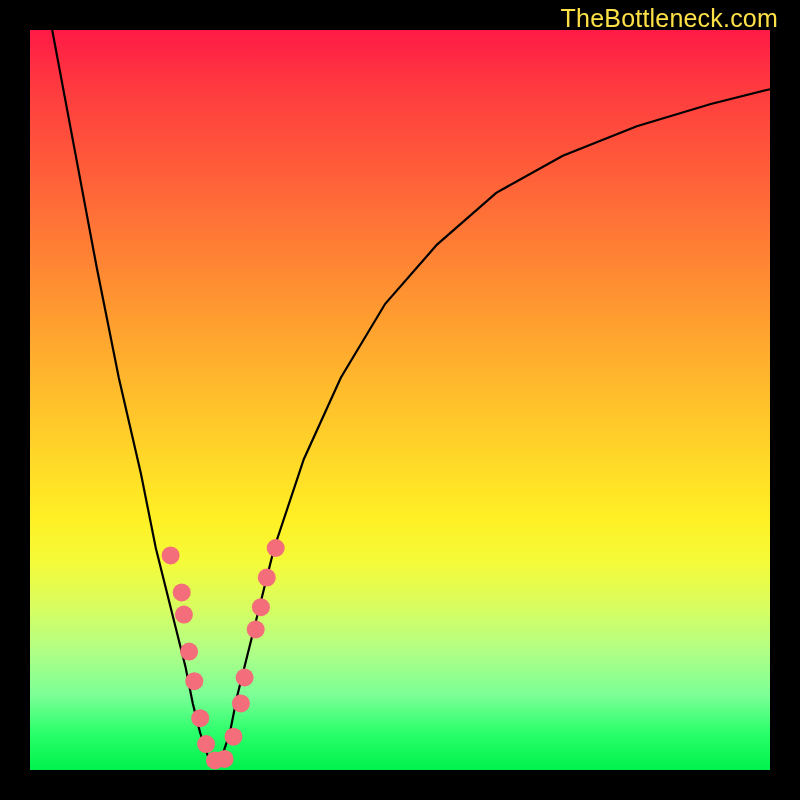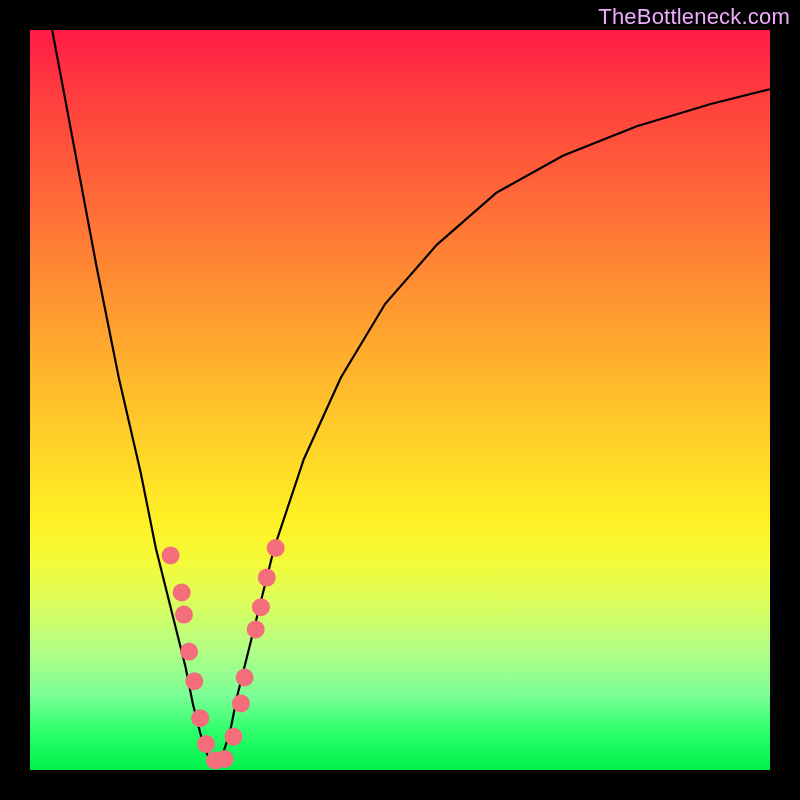--- a/index.html
+++ b/index.html
@@ -38,23 +38,23 @@
       #d8fd60 78%,
       #b0ff86 84%,
       #7aff96 90%,
       #2aff6a 95%,
       #00f14c 100%
     );
   }
   .watermark {
     position: absolute;
     top: 4px;
-    right: 10px;
-    color: #f0abfc;
-    font-size: 22px;
+    right: 22px;
+    color: #fde047;
+    font-size: 25px;
     letter-spacing: 0.2px;
   }
   svg.curve {
     position: absolute;
     top: 0; left: 0;
     width: 740px;
     height: 740px;
   }
 </style>
 </head>

